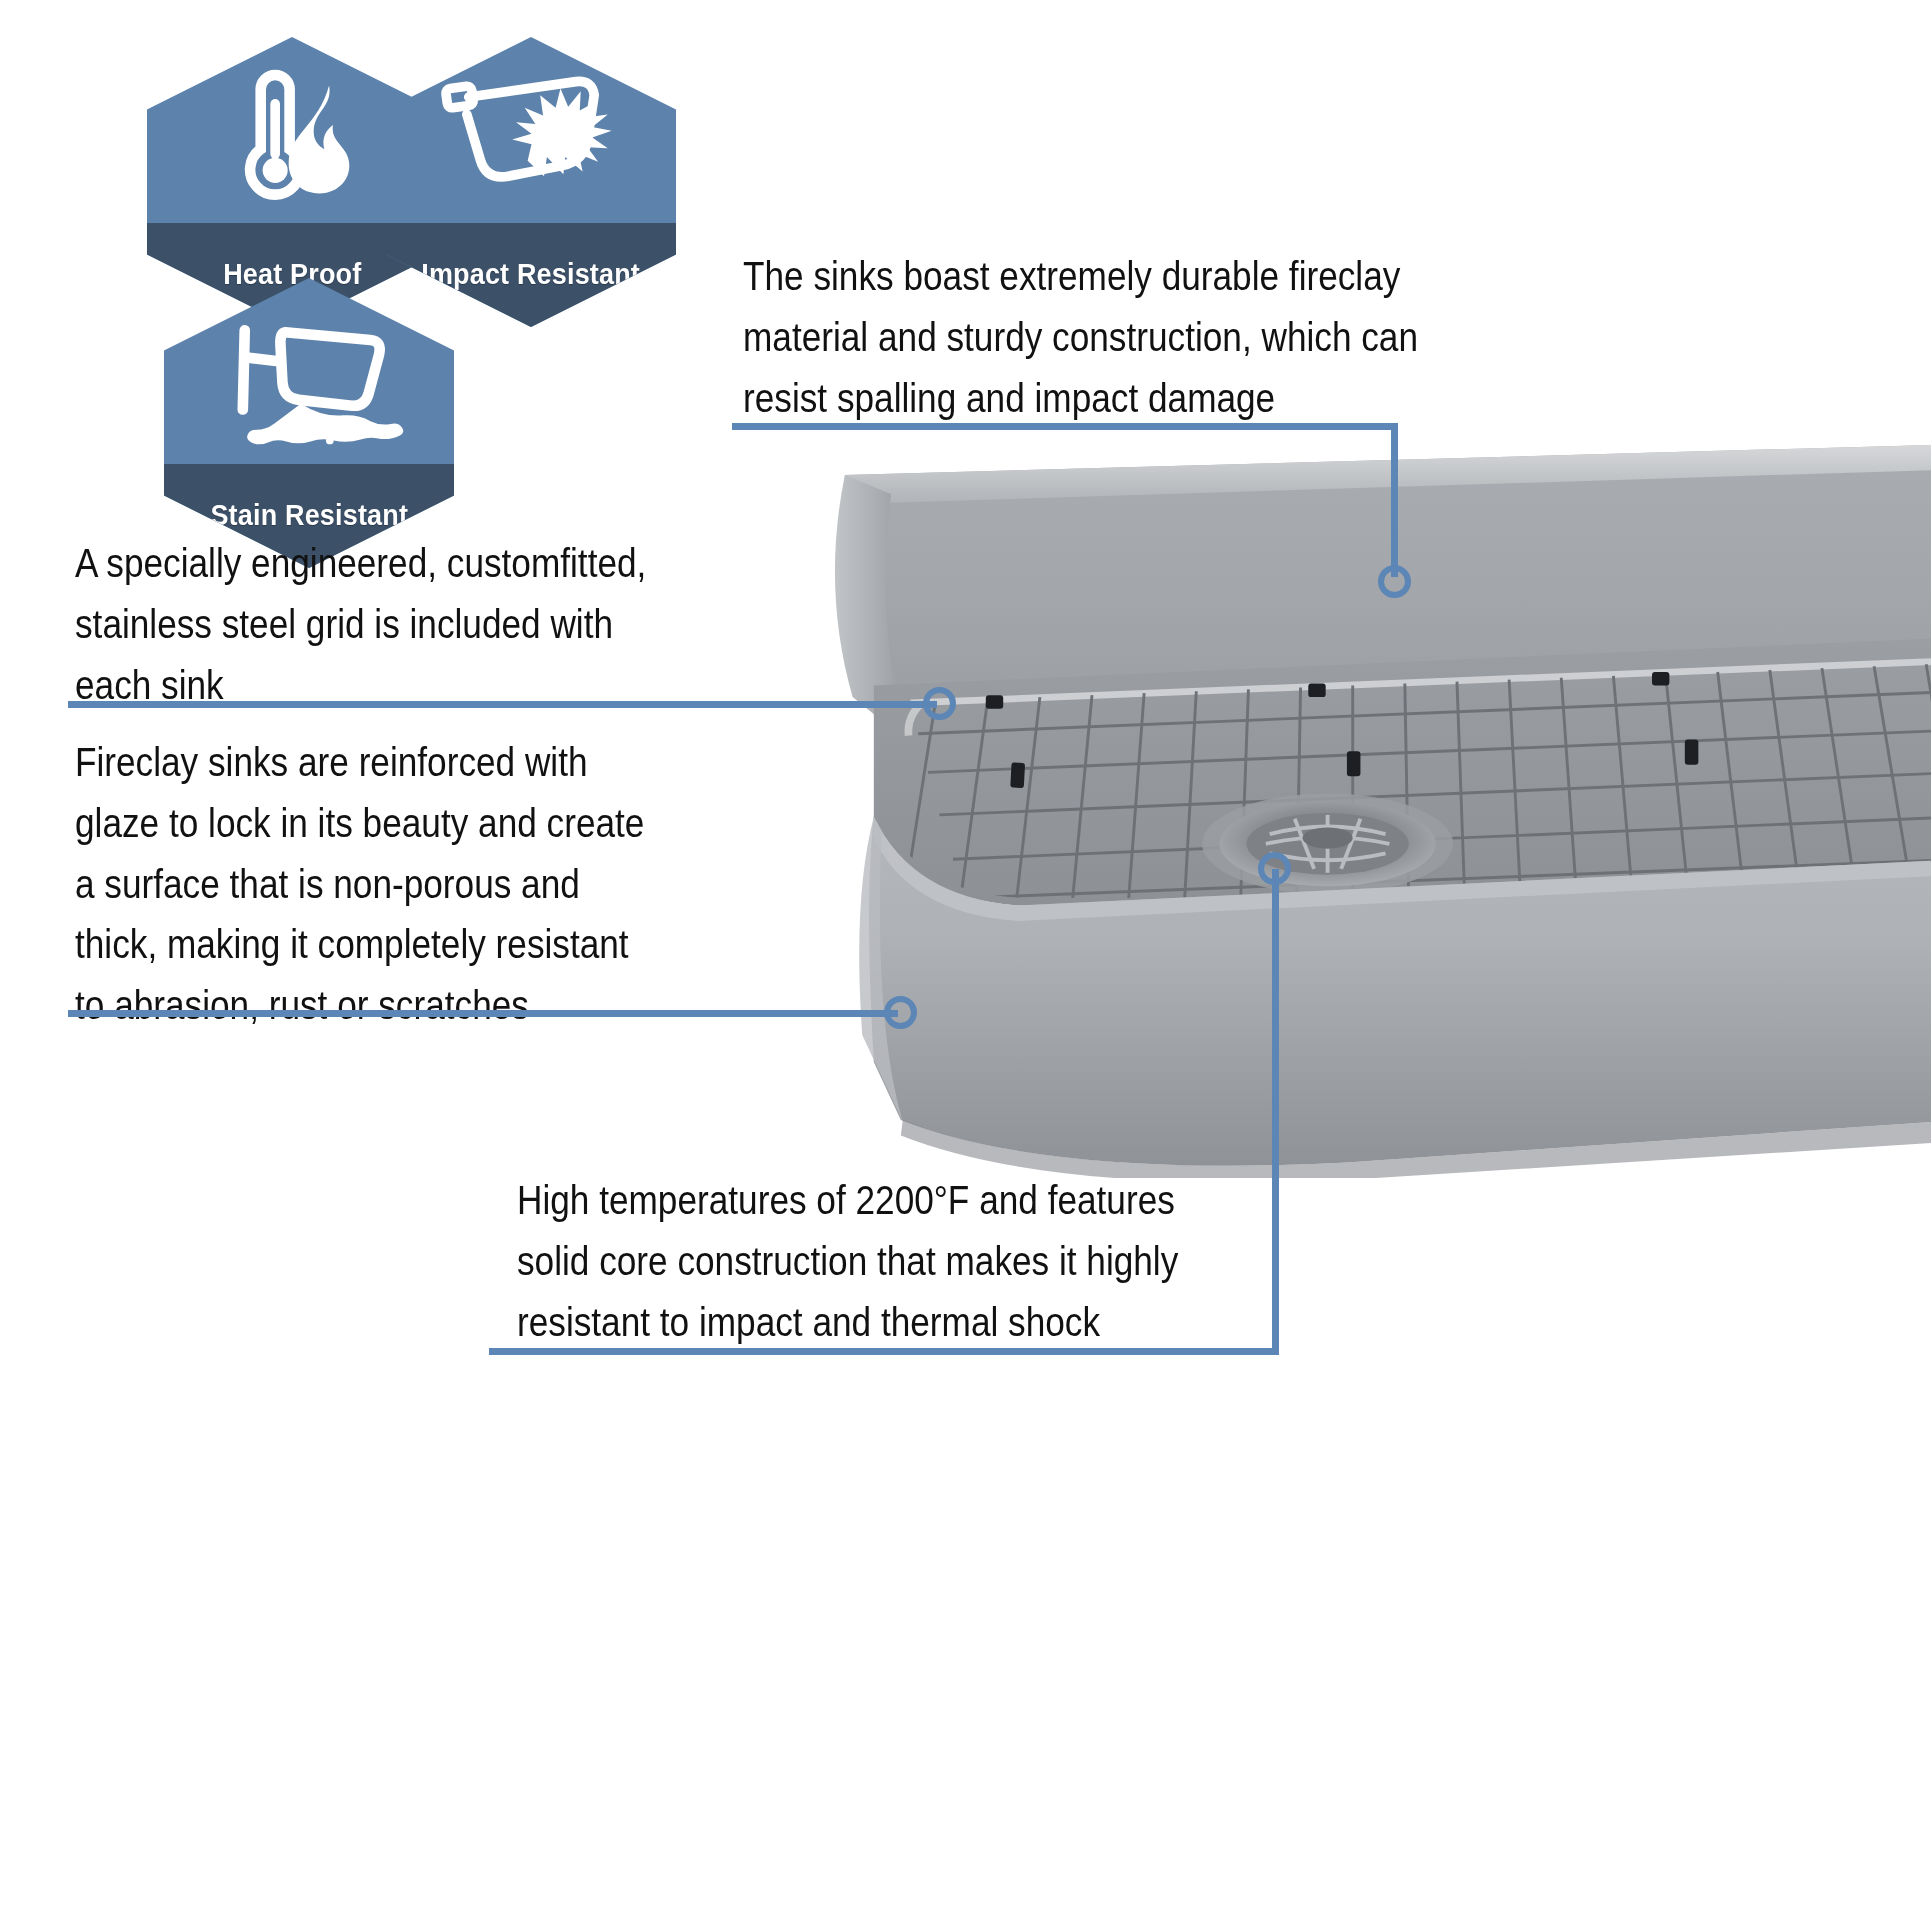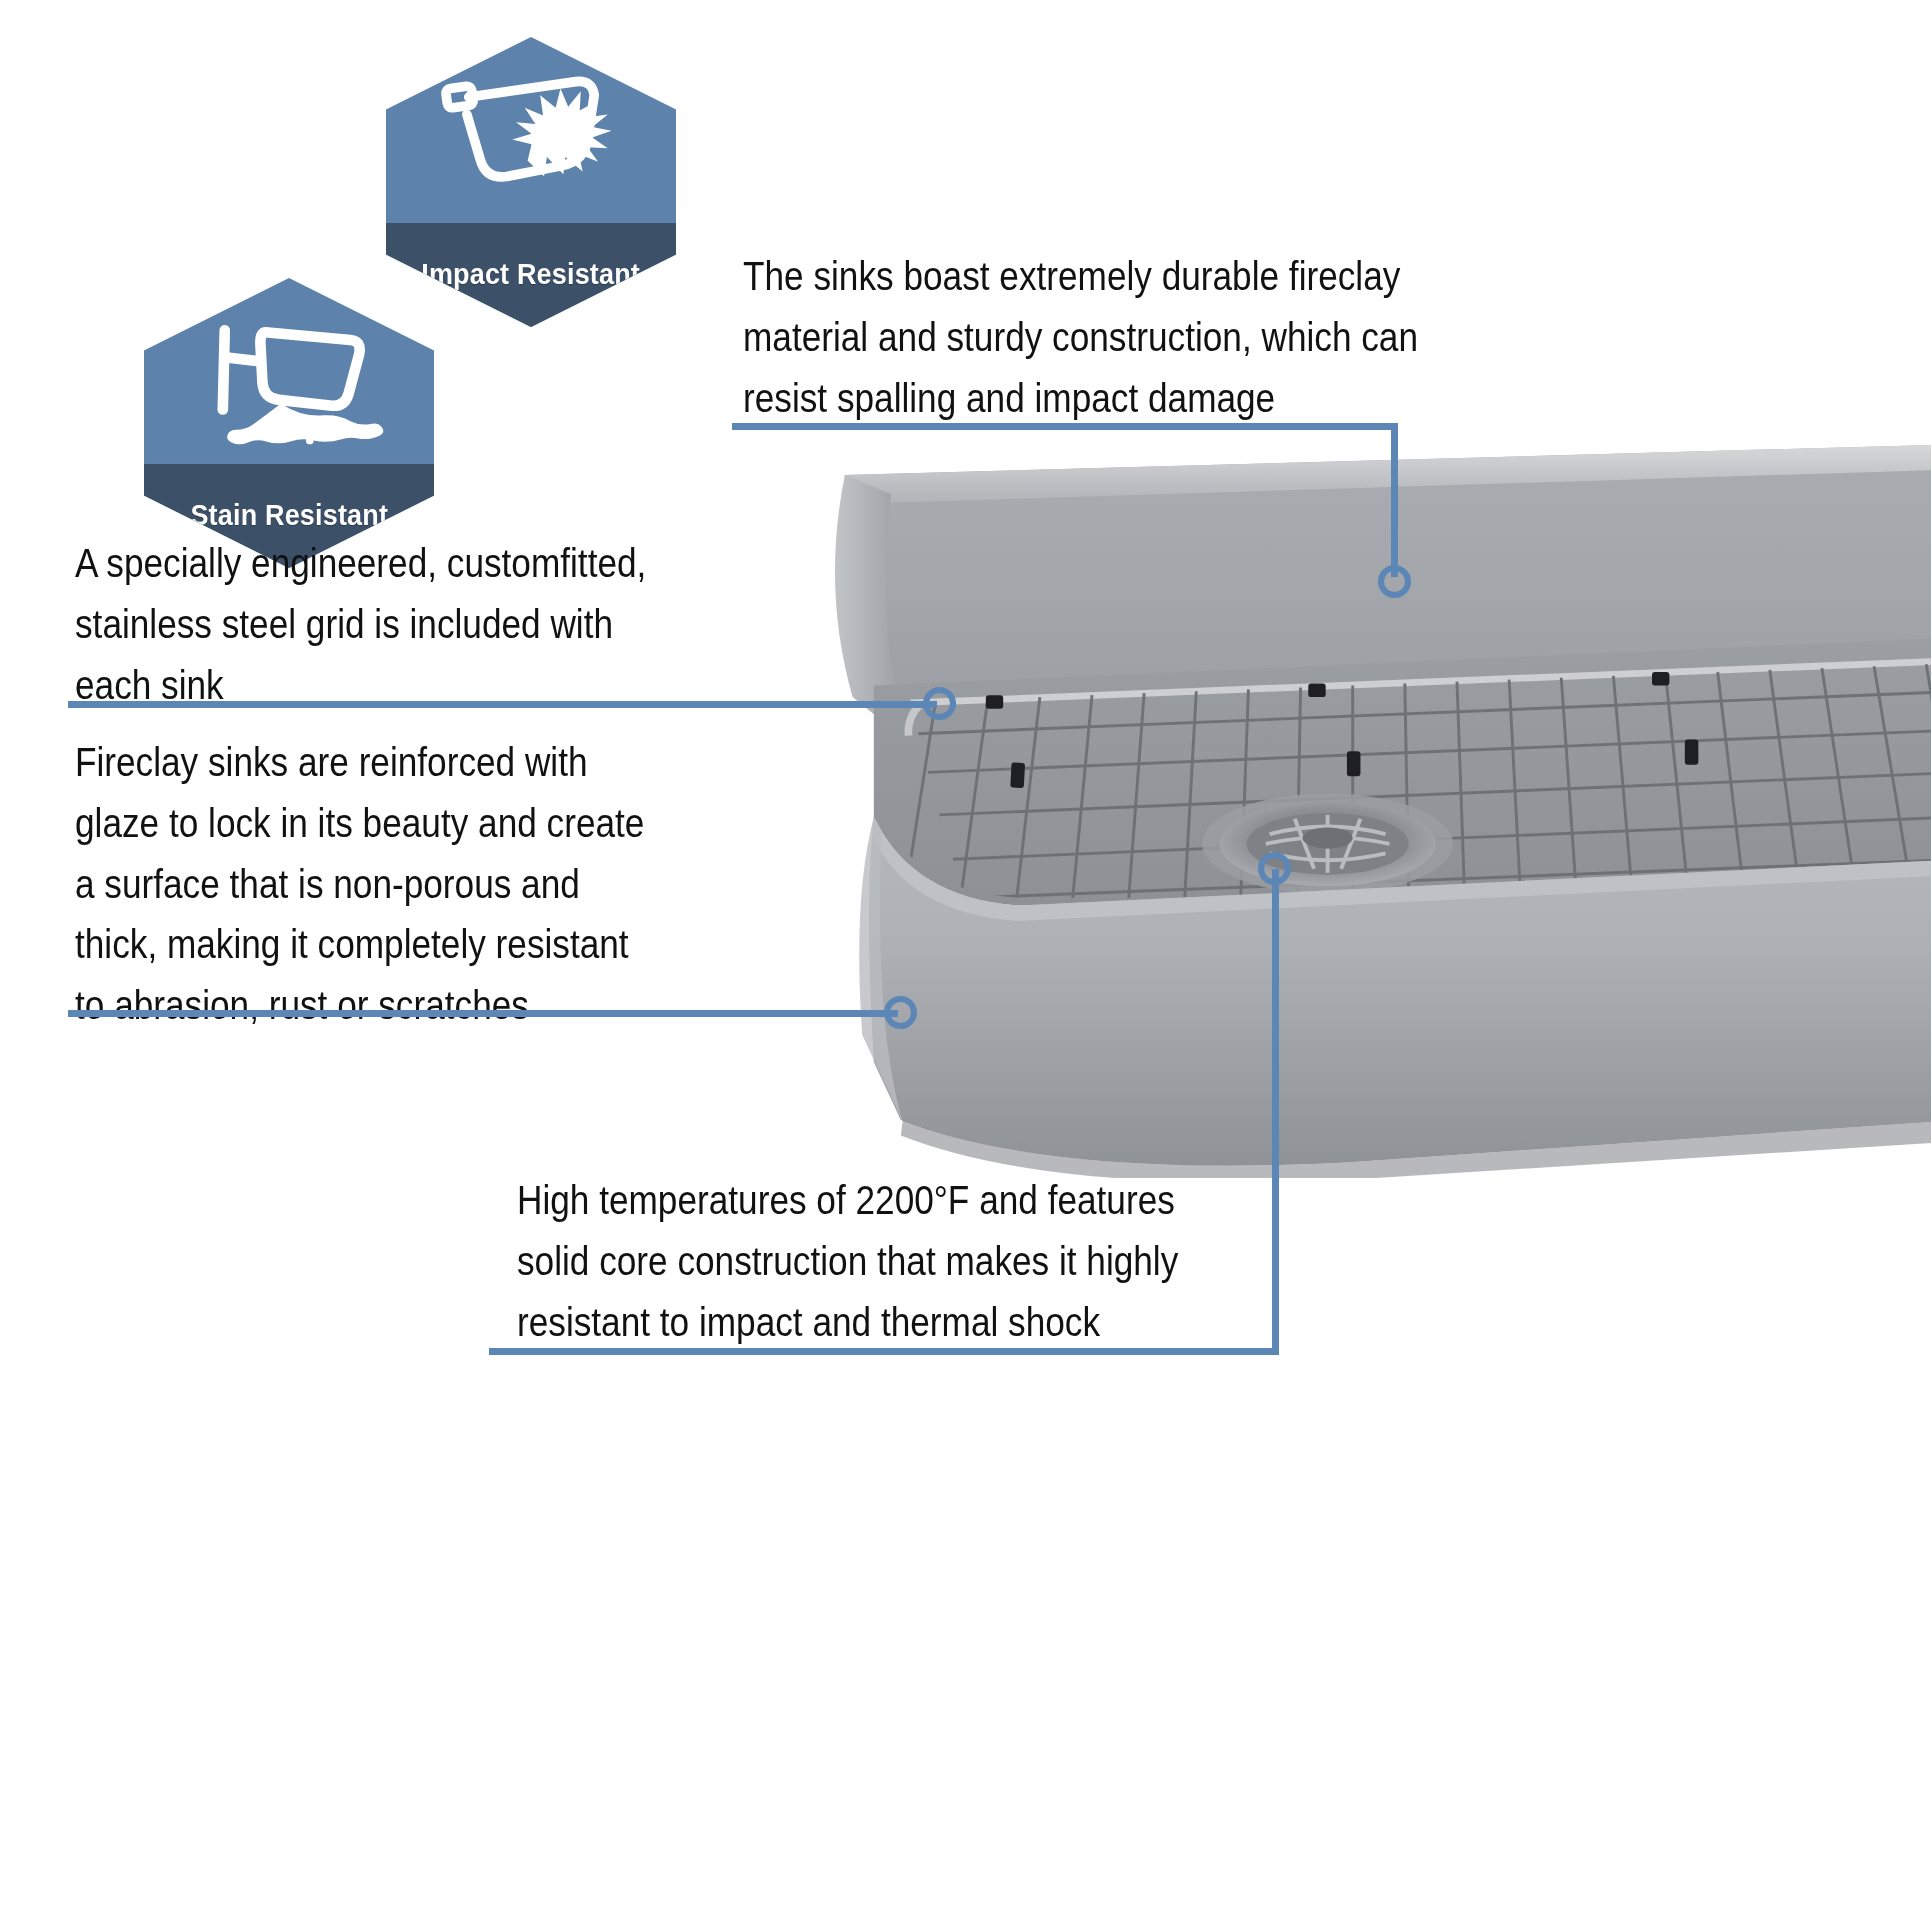--- a/index.html
+++ b/index.html
@@ -48,38 +48,53 @@
 
   
   #sink{position:absolute;left:729px;top:444px;width:1231px;height:734px;}
   #sinkSvg{position:absolute;left:0;top:0;}
 </style>
 </head>
 <body>
 
 <div id="stage">
 
+  <div class="hex" style="left:147px;top:37px;">
+    <div class="hx-icon">
+      <svg width="183" height="145" viewBox="0 0 190 150">
+        <g fill="none" stroke="#fff" stroke-width="11">
+          <path d="M62 22a15 15 0 0 1 30 0v62a26 26 0 1 1-30 0z"></path>
+        </g>
+        <rect x="72" y="32" width="10" height="62" rx="5" fill="#fff"></rect>
+        <circle cx="77" cy="106" r="13" fill="#fff"></circle>
+        <path d="M133 18c4 22-16 27-16 48 0 9 5 15 11 18-3-12 2-20 9-25-3 19 17 22 17 42 0 17-14 29-31 29-19 0-32-13-32-31 0-30 31-40 42-81z" fill="#fff"></path>
+      </svg>
+    </div>
+    <div class="hx-band">
+      <span>Heat Proof</span>
+    </div>
+  </div>
 
   <div class="hex" style="left:386px;top:37px;">
     <div class="hx-icon">
       <svg width="193" height="145" viewBox="0 0 200 150">
         <g fill="none" stroke="#fff" stroke-width="10" stroke-linejoin="round" stroke-linecap="round">
           <path d="M35 30 L146 14 Q163 12 165 28 L158 74 Q155 96 132 101 L76 112 Q53 116 47 95 L33 48"></path>
           <rect x="12" y="20" width="27" height="20" rx="5" transform="rotate(-8 25 30)"></rect>
         </g>
         <path d="M96 96 l17 16 3-20 17 18 2-18 18 15 -4-18 20 8 -11-15 21 1 -16-11 20-7 -20-4 16-13 -21 3 10-17 -18 10 1-20 -13 16 -8-19 -5 20 -16-13 3 21 -19-8 11 17 -20-2 16 12 -20 6 20 5z" fill="#fff"></path>
       </svg>
     </div>
     <div class="hx-band">
       <span>Impact
 Resistant</span>
     </div>
   </div>
 
-  <div class="hex" style="left:144px;top:278px;">
+  <div class="hex" style="left:164px;top:278px;">
     <div class="hx-icon">
       <svg width="203" height="145" viewBox="0 0 210 150">
         <g fill="none" stroke="#fff" stroke-width="11" stroke-linejoin="round" stroke-linecap="round">
           <path d="M80 24 L168 32 Q180 33 177 47 L166 88 Q162 101 149 100 L94 94 Q78 92 77 76 L75 38 Q74 25 80 24z"></path>
           <path d="M73 54 L38 50"></path>
           <path d="M38 22 L36 104"></path>
         </g>
         <path d="M96 98 q22 14 44 12 16-1 28 6 10 5 21 3 8-2 12 4 3 5-3 8-10 5-22 3-9-2-18 1-14 4-28 1-12-3-24 1-13 4-25 0-10-3-19 1-9 4-17 0-6-3-4-8 2-5 9-5 10 0 18-6 12-9 28-21z" fill="#fff"></path>
         <circle cx="170" cy="126" r="6" fill="#fff"></circle>
         <circle cx="88" cy="132" r="5" fill="#fff"></circle>

